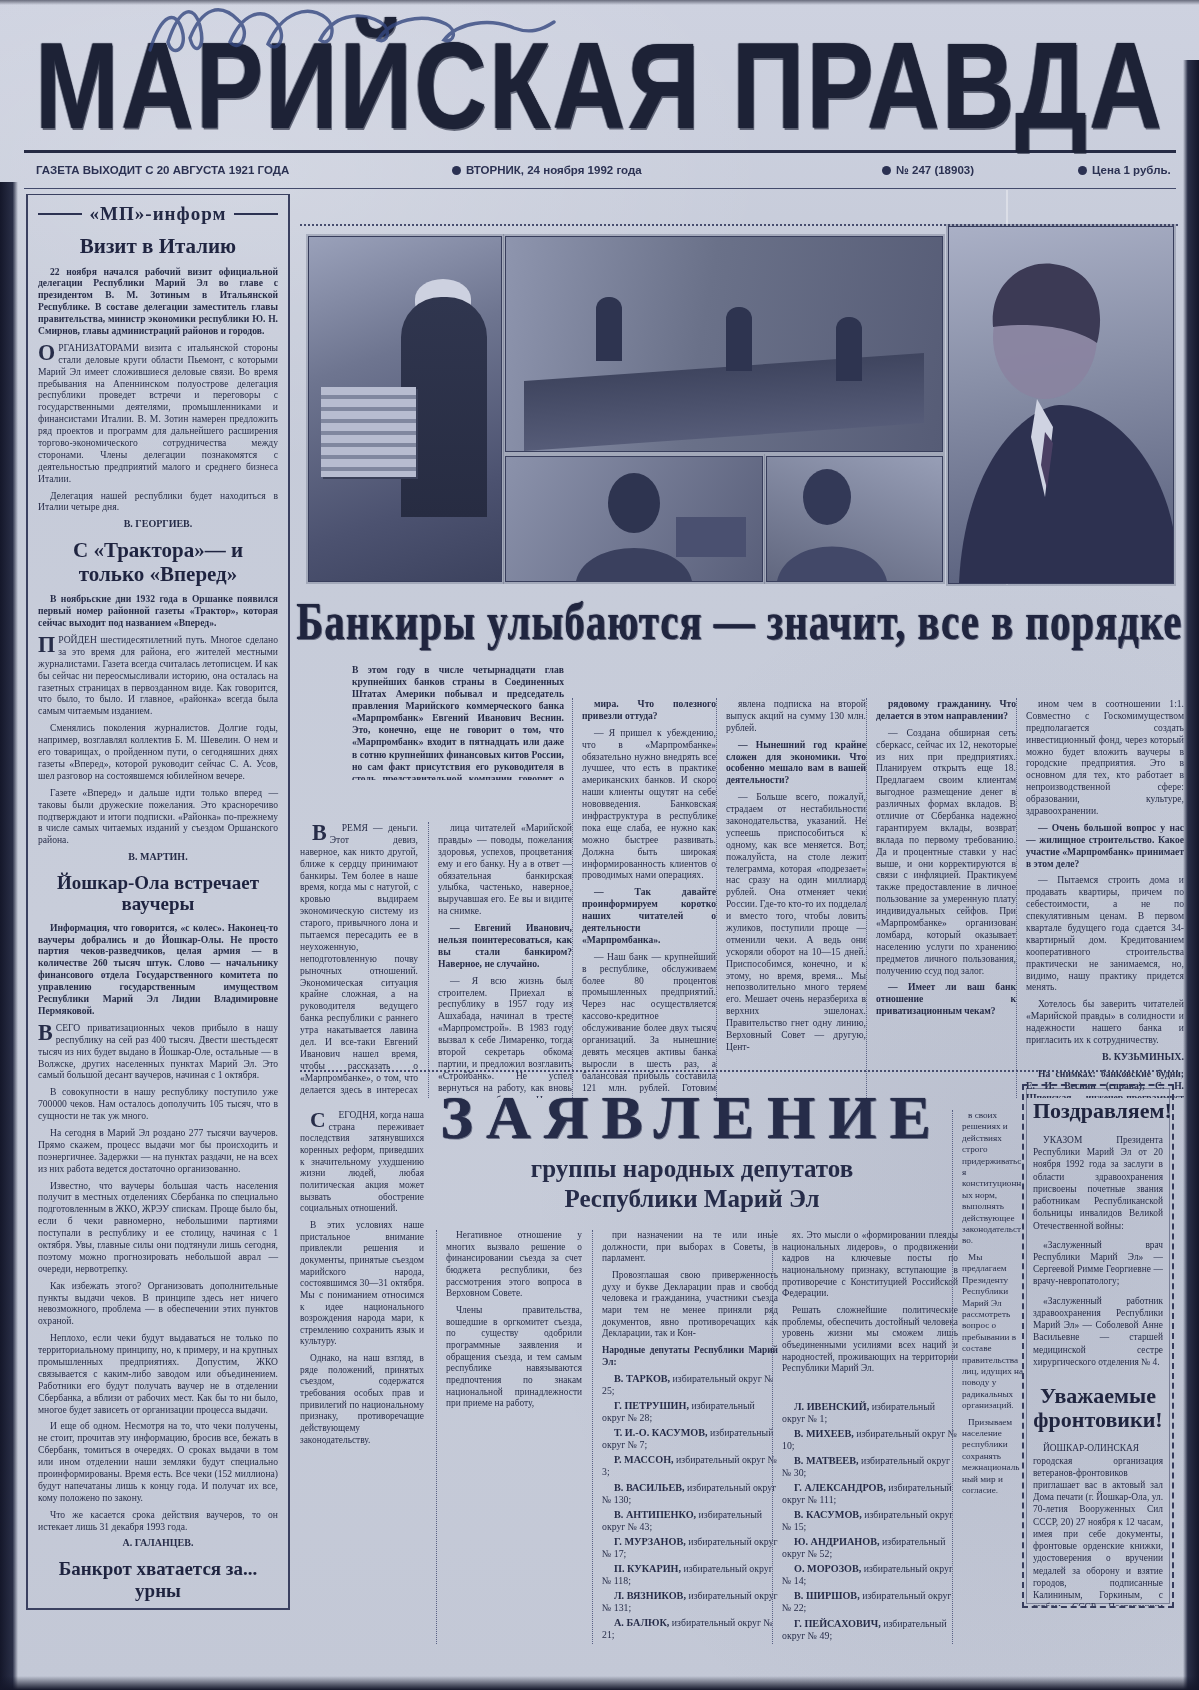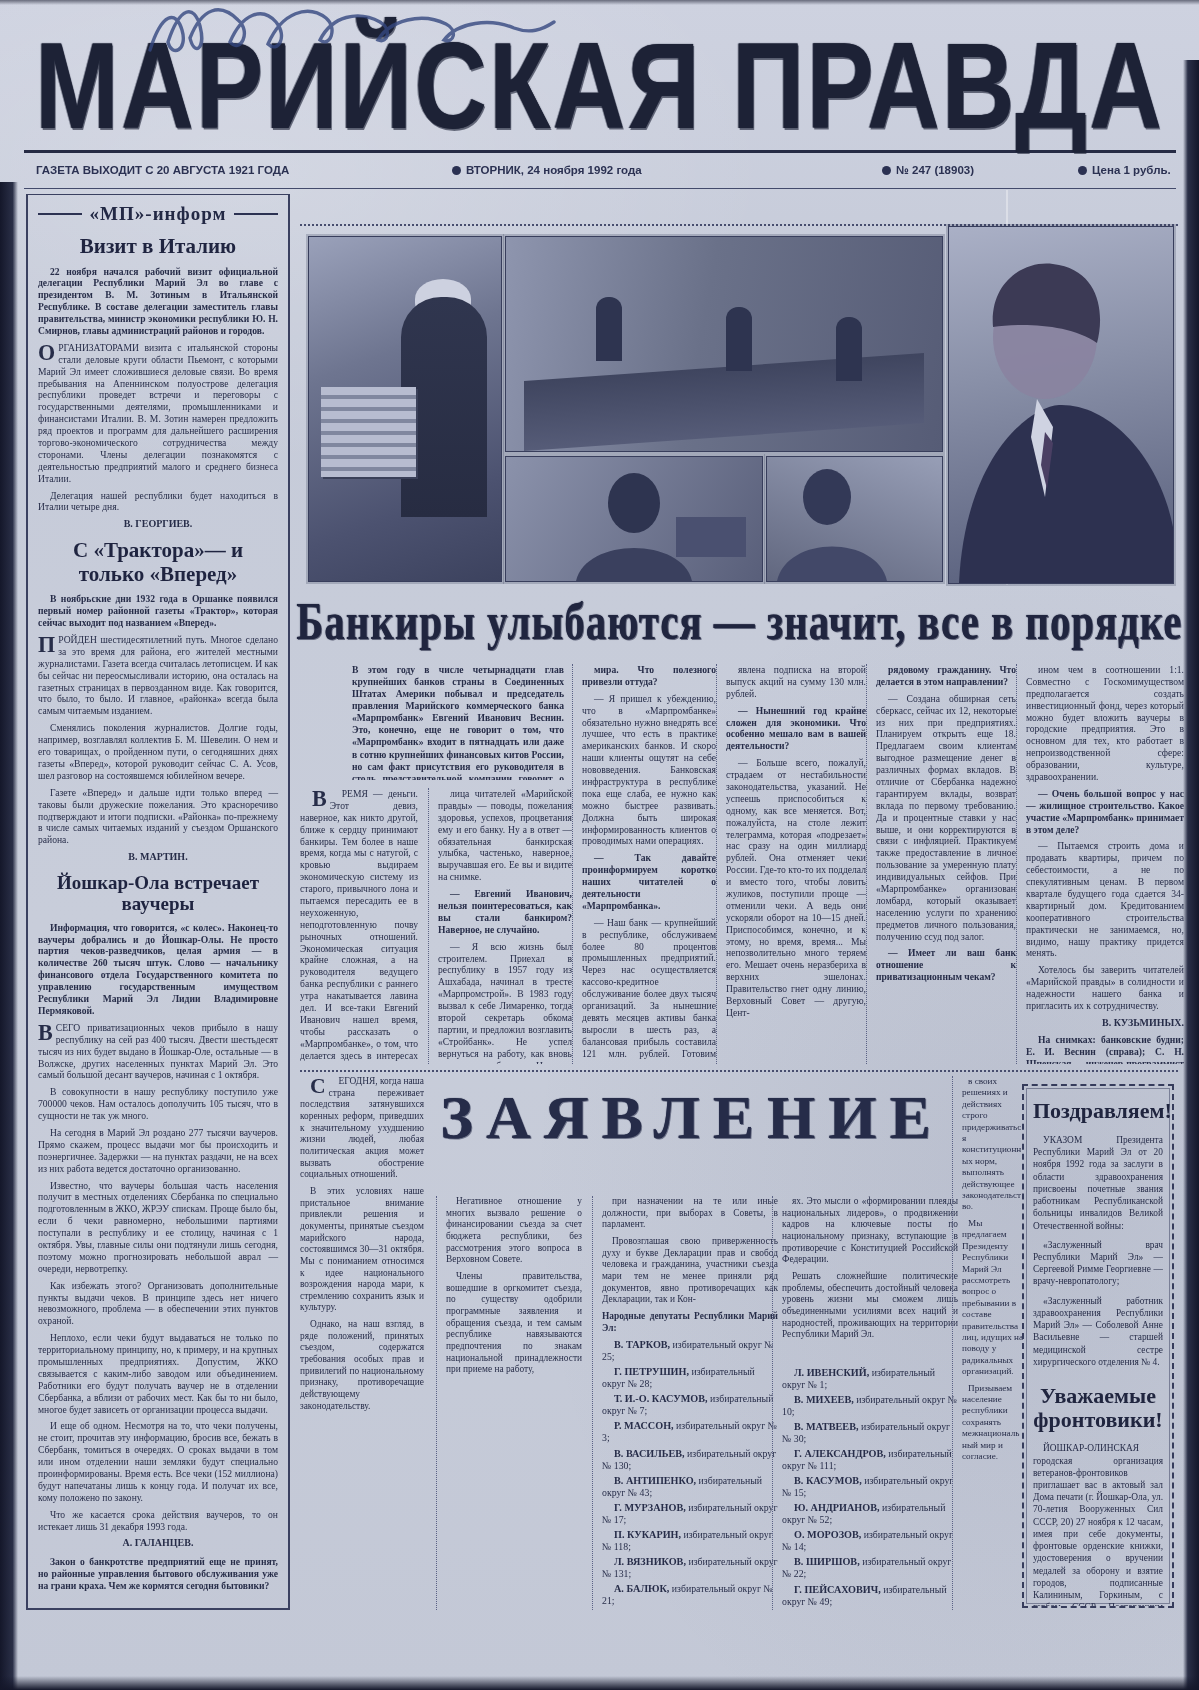--- a/index.html
+++ b/index.html
@@ -71,21 +71,21 @@
     background:linear-gradient(170deg,#aab0c6 0%,#8990a8 40%,#565d7a 100%);}
   .sil{position:absolute;left:0;top:0;width:100%;height:100%;}
 
   
   .bank-headline{position:absolute;left:300px;top:590px;width:878px;text-align:center;z-index:5;}
   .bank-headline .t{display:inline-block;font-weight:bold;font-size:40px;white-space:nowrap;color:#20253f;
     letter-spacing:1px;transform:scale(1.02,1.32);transform-origin:center top;
     text-shadow:0 0 1px #20253f,1px 1px 0 rgba(32,37,63,.55);}
   .bank-lead{position:absolute;left:352px;top:664px;width:212px;height:116px;overflow:hidden;
     font-weight:bold;font-size:9.6px;line-height:1.26;text-align:justify;}
-  .bank-cols .col,.zcol{position:absolute;overflow:hidden;}
+  .bank-cols .col,.zcol{position:absolute;overflow:hidden;margin-top:34px;}
   .colp p.q{font-weight:bold;}
   .colp p.by{text-align:right;font-weight:bold;font-size:10px;}
   .colp p.cap{font-weight:bold;}
   .bc1{left:300px;top:788px;width:118px;height:276px;}
   .bc2{left:428px;top:788px;width:134px;height:276px;}
   .bc3{left:572px;top:664px;width:134px;height:400px;}
   .bc4{left:716px;top:664px;width:140px;height:400px;}
   .bc5{left:866px;top:664px;width:140px;height:400px;}
   .bc6{left:1016px;top:664px;width:158px;height:400px;}
   .vdot{border-left:1px dotted #5a6185;padding-left:9px;}
@@ -176,20 +176,21 @@
         <p>В совокупности в нашу республику поступило уже 700000 чеков. Нам осталось дополучить 105 тысяч, что в сущности не так уж много.</p>
         <p>На сегодня в Марий Эл роздано 277 тысячи ваучеров. Прямо скажем, процесс выдачи мог бы происходить и поэнергичнее. Задержки — на пунктах раздачи, не на всех из них работа ведется достаточно организованно.</p>
         <p>Известно, что ваучеры большая часть населения получит в местных отделениях Сбербанка по специально подготовленным в ЖКО, ЖРЭУ спискам. Проще было бы, если б чеки равномерно, небольшими партиями поступали в республику и ее столицу, начиная с 1 октября. Увы, главные силы они подтянули лишь сегодня, поэтому можно прогнозировать небольшой аврал — очереди, нервотрепку.</p>
         <p>Как избежать этого? Организовать дополнительные пункты выдачи чеков. В принципе здесь нет ничего невозможного, проблема — в обеспечении этих пунктов охраной.</p>
         <p>Неплохо, если чеки будут выдаваться не только по территориальному принципу, но, к примеру, и на крупных промышленных предприятиях. Допустим, ЖКО связывается с каким-либо заводом или объединением. Работники его будут получать ваучер не в отделении Сбербанка, а вблизи от рабочих мест. Как бы то ни было, многое будет зависеть от организации процесса выдачи.</p>
         <p>И еще об одном. Несмотря на то, что чеки получены, не стоит, прочитав эту информацию, бросив все, бежать в Сбербанк, томиться в очередях. О сроках выдачи в том или ином отделении наши земляки будут специально проинформированы. Время есть. Все чеки (152 миллиона) будут напечатаны лишь к концу года. И получат их все, кому положено по закону.</p>
         <p>Что же касается срока действия ваучеров, то он истекает лишь 31 декабря 1993 года.</p>
       </div>
     <div class="byline">А. ГАЛАНЦЕВ.</div>
 
+    <h2 class="art sm">Банкрот хватается за... урны</h2>
     <p class="lead1">Закон о банкротстве предприятий еще не принят, но районные управления бытового обслуживания уже на грани краха. Чем же кормятся сегодня бытовики?</p>
 
   </div>
 
   <div class="dotrule photos-top-rule"></div>
   <div class="photo ph1">
     <div class="cap"></div>
     <div class="figure"></div>
     <div class="stack"></div>
   </div>
@@ -264,20 +265,24 @@
         <p>— Пытаемся строить дома и продавать квартиры, причем по себестоимости, а не по спекулятивным ценам. В первом квартале будущего года сдается 34-квартирный дом. Кредитованием кооперативного строительства практически не занимаемся, но, видимо, нашу практику придется менять.</p>
         <p>Хотелось бы заверить читателей «Марийской правды» в солидности и надежности нашего банка и пригласить их к сотрудничеству.</p>
         <p class="by">В. КУЗЬМИНЫХ.</p>
         <p class="cap">На снимках: банковские будни; Е. И. Веснин (справа); С. Н. Шпенская, инженер-программист отдела АБР (внизу).</p>
       </div>
   </div>
 
   <div class="dotrule zajav-rule"></div>
   <div class="ztitle">
     <div class="big">ЗАЯВЛЕНИЕ</div>
+    <div class="sub">
+      <span>группы народных депутатов</span><br>
+      <span>Республики Марий Эл</span>
+    </div>
   </div>
   <div class="zcol zc-left">
 
   <p class="dc">СЕГОДНЯ, когда наша страна переживает последствия затянувшихся коренных реформ, приведших к значительному ухудшению жизни людей, любая политическая акция может вызвать обострение социальных отношений.</p>
       <p>В этих условиях наше пристальное внимание привлекли решения и документы, принятые съездом марийского народа, состоявшимся 30—31 октября. Мы с пониманием относимся к идее национального возрождения народа мари, к стремлению сохранить язык и культуру.</p>
       <p>Однако, на наш взгляд, в ряде положений, принятых съездом, содержатся требования особых прав и привилегий по национальному признаку, противоречащие действующему законодательству.</p>
     </div>
   <div class="zcol zcA vdot">
 
   <p>Негативное отношение у многих вызвало решение о финансировании съезда за счет бюджета республики, без рассмотрения этого вопроса в Верховном Совете.</p>

